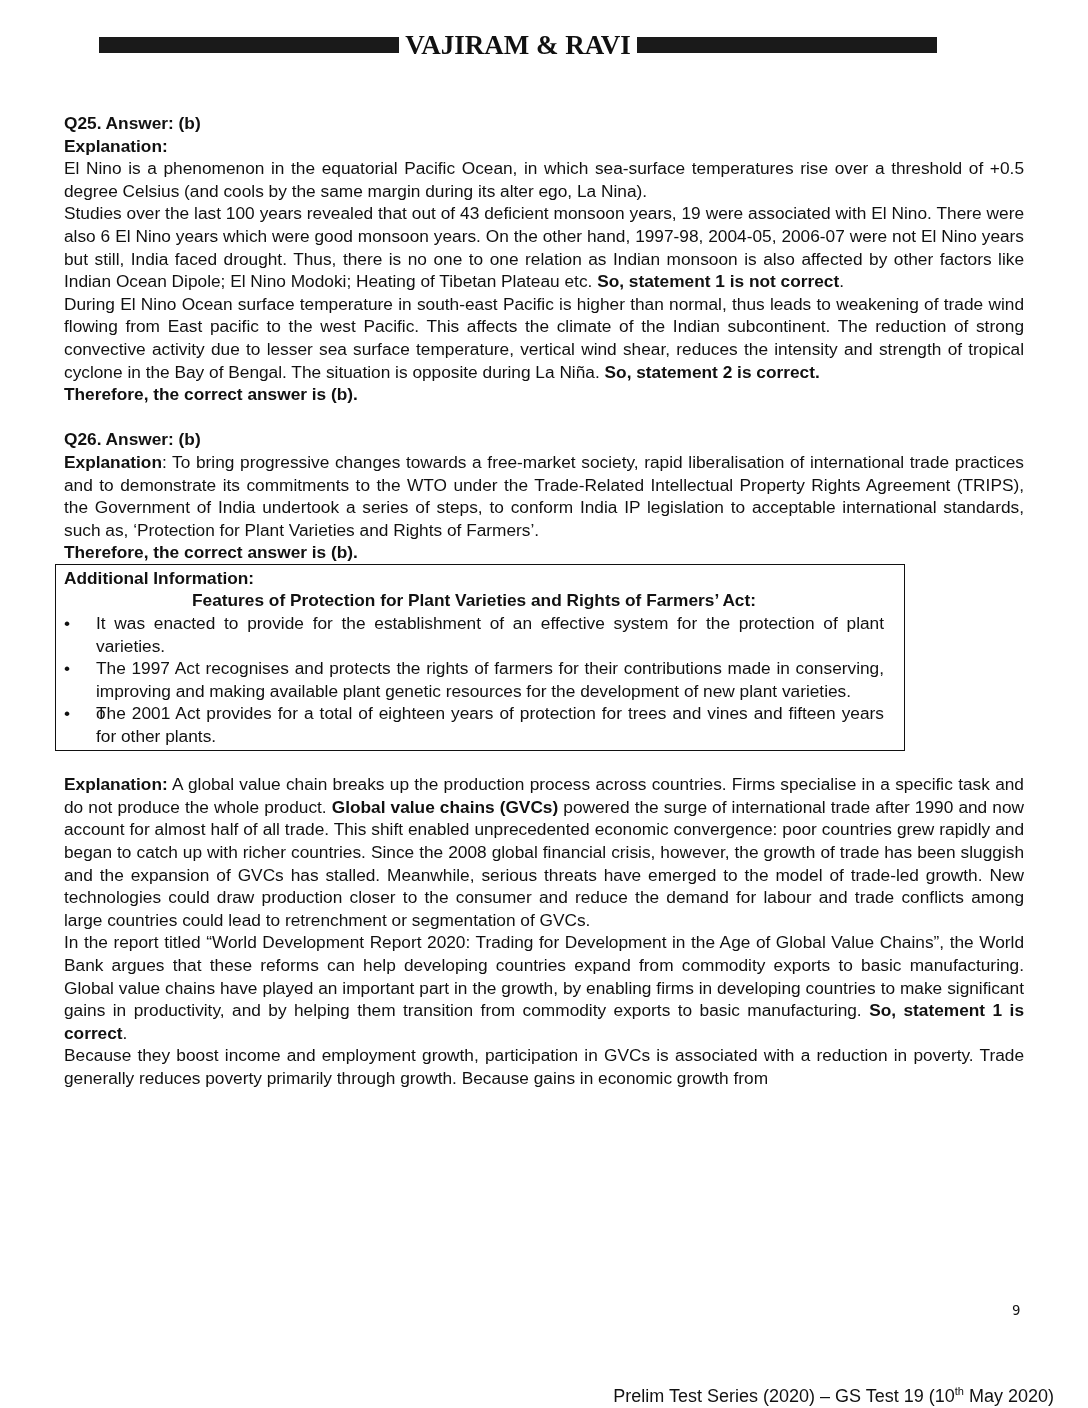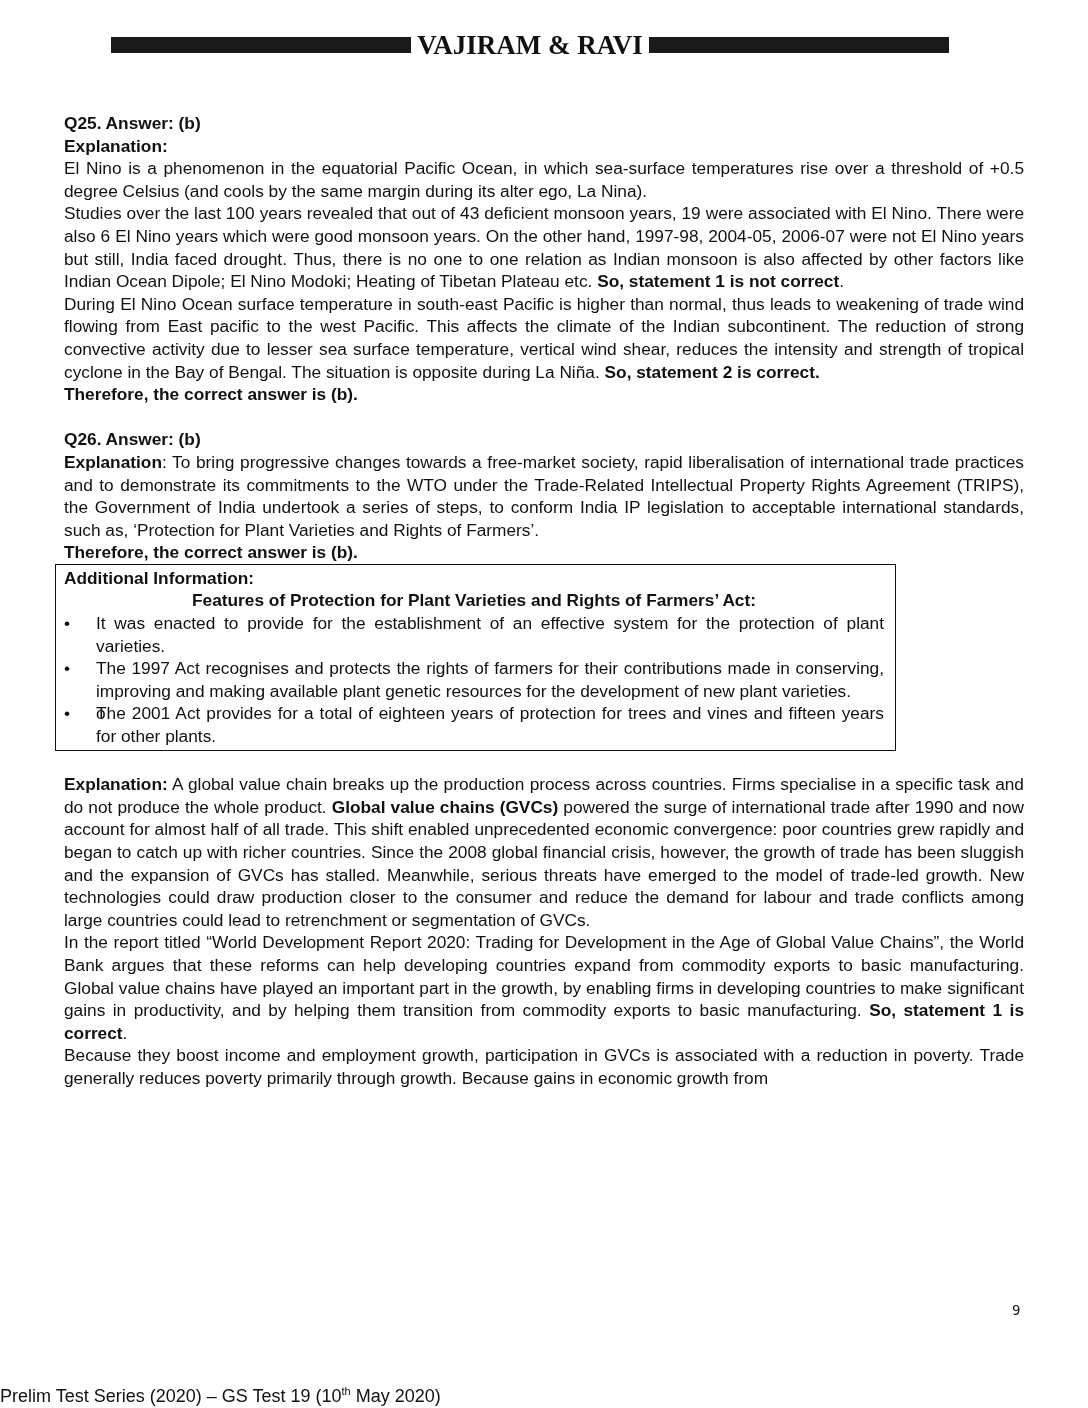--- a/index.html
+++ b/index.html
@@ -1,31 +1,31 @@
 <!DOCTYPE html>
 <html><head>
 <meta charset="utf-8">
 <style>
   html, body { margin: 0; padding: 0; background: #ffffff; }
   body { width: 1088px; height: 1408px; position: relative; overflow: hidden; font-family: "Liberation Sans", sans-serif; color: #111; }
-  .header { position: absolute; top: 36px; left: 111px; width: 838px; height: 18px; display: flex; align-items: center; }
+  .header { position: absolute; top: 36px; left: 99px; width: 838px; height: 18px; display: flex; align-items: center; }
   .bar { background: #1a1a1a; height: 16px; flex: 1; }
   .brand { font-family: "Liberation Serif", serif; font-weight: bold; font-size: 27px; padding: 0 6px; line-height: 18px; letter-spacing: 0px; color: #111; }
   .content { position: absolute; top: 112px; left: 64px; width: 960px; font-size: 17.3px; line-height: 22.6px; text-align: justify; }
   .content p { margin: 0; }
   .b { font-weight: bold; }
   .gap { height: 22.6px; }
-  .box { border: 1.5px solid #111; margin-left: -9px; width: 820px; padding: 2px 11px 2px 8px; margin-top: 0px; }
+  .box { border: 1.5px solid #111; margin-left: -9px; width: 820px; padding: 2px 20px 2px 8px; margin-top: 0px; }
   .box ul { margin: 0; padding: 0; list-style: none; }
   .box li { position: relative; padding-left: 32px; }
   .box li .bullet { position: absolute; left: 0; top: 0; width: 16px; }
   .box li.sub { padding-left: 64px; }
   .box li.sub .bullet { left: 32px; }
   .pagenum { position: absolute; top: 1302px; left: 1012px; font-family: "DejaVu Sans Mono", monospace; font-size: 14px; }
-  .footer { position: absolute; top: 1385px; left: 0; width: 1054px; text-align: left; font-size: 18px; }
+  .footer { position: absolute; top: 1385px; left: 0; width: 1054px; text-align: right; font-size: 18px; }
   .footer sup { font-size: 11px; }
 </style>
 </head>
 <body>
 
 <div class="header">
   <div class="bar"></div>
   <span class="brand">VAJIRAM &amp; RAVI</span>
   <div class="bar"></div>
 </div>

